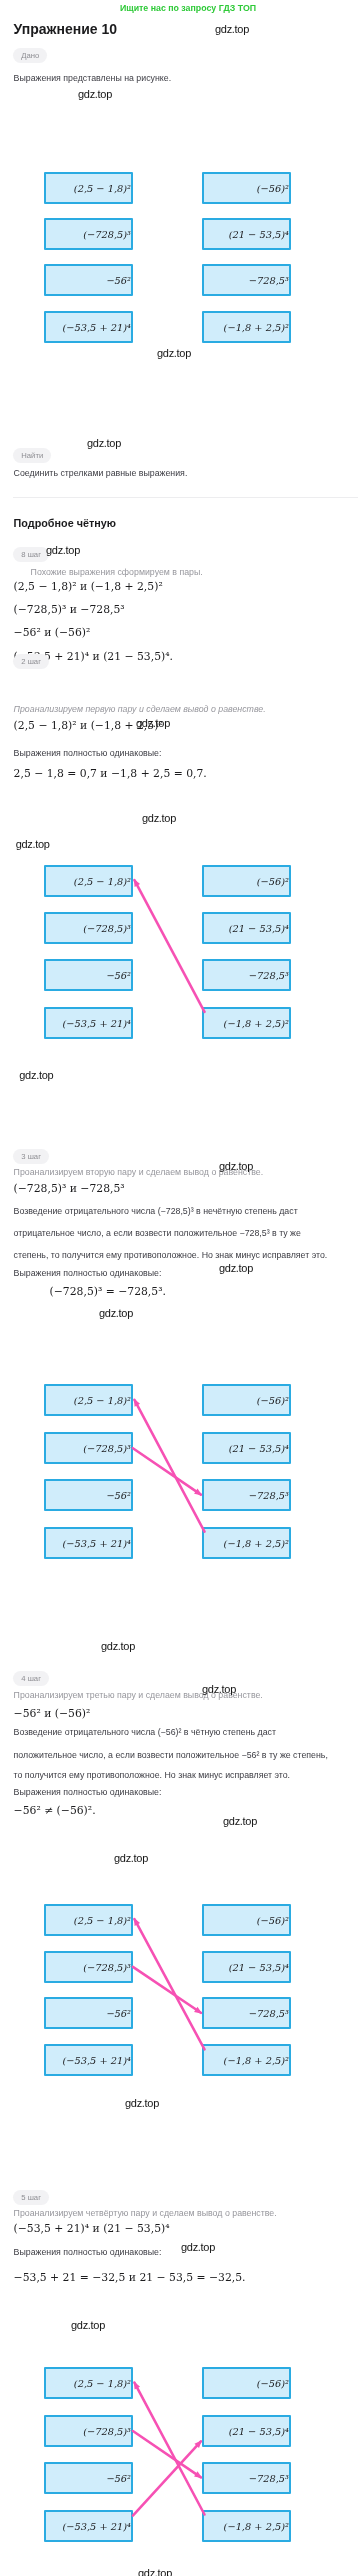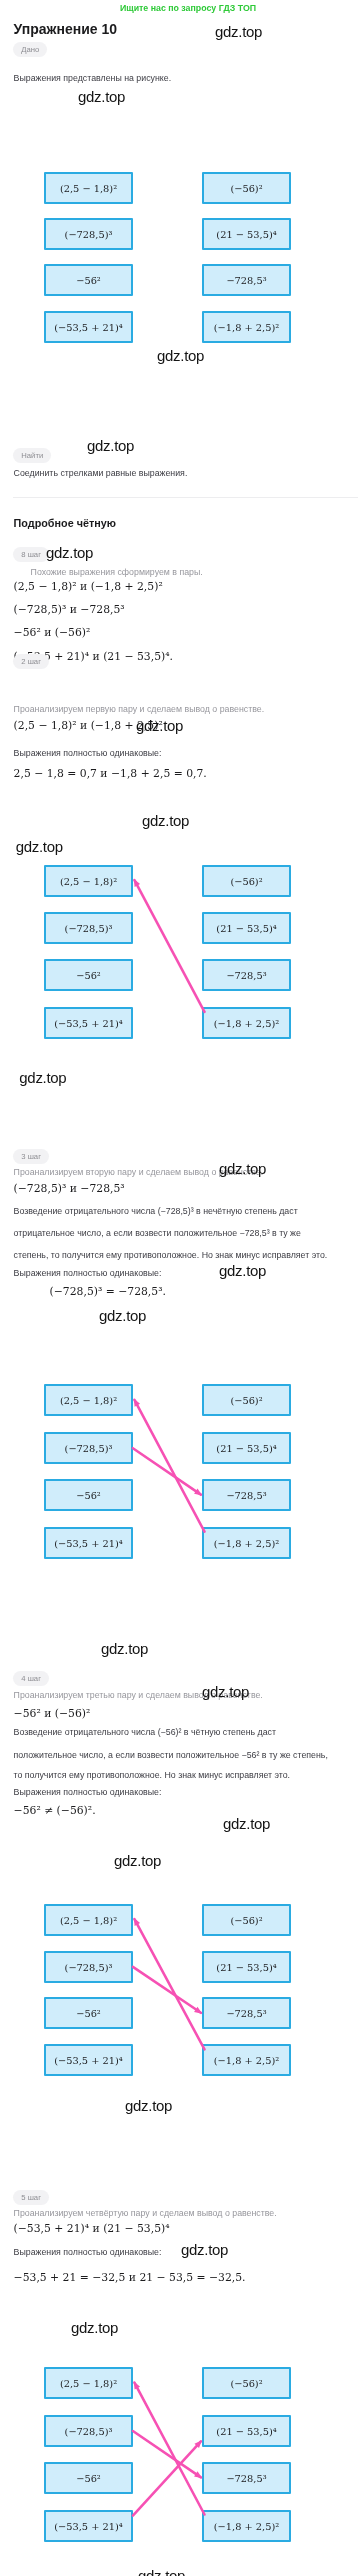--- a/index.html
+++ b/index.html
@@ -7,53 +7,53 @@
         font-family:"Liberation Sans",sans-serif;color:#2f2f33;}
   .abs{position:absolute;margin-left:9px;}
   .promo{width:100%;text-align:center;font-size:8.8px;font-weight:700;color:#2dc937;z-index:2;}
   .title{font-size:14px;font-weight:700;color:#1b1b1d;z-index:2;}
   .h2{font-size:10.8px;font-weight:700;color:#1b1b1d;z-index:2;}
   .badge{display:inline-block;background:#f2f2f4;color:#8e8e93;font-size:7.7px;
          padding:3.6px 8.2px;border-radius:9.3px;line-height:1;z-index:2;}
   .body{font-size:8.8px;color:#3c3c43;z-index:2;}
   .gray{font-size:8.8px;color:#97979d;z-index:2;}
   .math{font-family:"DejaVu Serif",serif;font-size:10.8px;color:#1c1c1e;z-index:2;white-space:nowrap;}
-  .wm{font-size:15px;font-weight:500;color:#141414;letter-spacing:-0.3px;white-space:nowrap;z-index:4;}
+  .wm{font-size:11px;font-weight:500;color:#141414;letter-spacing:-0.3px;white-space:nowrap;z-index:4;}
   .divider{height:1px;background:#ededef;z-index:2;}
   .expr-box{position:absolute;background:#d0edfb;border:2.1px solid #2aabe2;border-radius:1px;
-            display:flex;align-items:center;justify-content:center;box-sizing:border-box;z-index:5;}
+            display:flex;align-items:center;justify-content:flex-end;box-sizing:border-box;z-index:5;font-style:italic;}
   .expr-box span{font-family:"DejaVu Serif",serif;color:#1c1c1e;white-space:nowrap;}
   #arrows{position:absolute;left:0;top:0;z-index:6;pointer-events:none;}
 </style>
 </head>
 <body>
 
 <div id="page">
 
   <div class="abs promo" style="top:3.1px;left:0;">Ищите нас по запросу ГДЗ ТОП</div>
   <div class="abs title" style="top:20.6px;left:4.6px;">Упражнение 10</div>
 
-  <div class="abs badge" style="top:42px;left:4.1px;">Дано</div>
+  <div class="abs badge" style="top:48px;left:4.1px;">Дано</div>
   <div class="abs body" style="top:73px;left:4.6px;">Выражения представлены на рисунке.</div>
 
   <div class="abs badge" style="top:448px;left:4.1px;">Найти</div>
   <div class="abs body" style="top:468px;left:4.6px;">Соединить стрелками равные выражения.</div>
   <div class="abs divider" style="top:497px;left:4.1px;width:350px;"></div>
 
   <div class="abs h2" style="top:517px;left:4.6px;">Подробное чётную</div>
 
   <div class="abs badge" style="top:547px;left:4.1px;">8 шаг</div>
   <div class="abs gray" style="top:567px;left:4.6px;padding-left:17px;">Похожие выражения сформируем в пары.</div>
   <div class="abs math" style="top:580px;left:4.6px;">(2,5 − 1,8)² и (−1,8 + 2,5)²</div>
   <div class="abs math" style="top:603px;left:4.6px;">(−728,5)³ и −728,5³</div>
   <div class="abs math" style="top:626px;left:4.6px;">−56² и (−56)²</div>
   <div class="abs math" style="top:650px;left:4.6px;">(−53,5 + 21)⁴ и (21 − 53,5)⁴.</div>
 
   <div class="abs badge" style="top:654px;left:4.1px;">2 шаг</div>
-  <div class="abs gray" style="top:704px;left:4.6px;">Проанализируем первую пару и сделаем вывод о равенстве.</div>
+  <div class="abs gray" style="top:704px;left:4.6px;font-style:italic;">Проанализируем первую пару и сделаем вывод о равенстве.</div>
   <div class="abs math" style="top:719px;left:4.6px;">(2,5 − 1,8)² и (−1,8 + 2,5)²</div>
   <div class="abs body" style="top:748px;left:4.6px;">Выражения полностью одинаковые:</div>
   <div class="abs math" style="top:767px;left:4.6px;">2,5 − 1,8 = 0,7 и −1,8 + 2,5 = 0,7.</div>
 
   <div class="abs badge" style="top:1149px;left:4.1px;">3 шаг</div>
   <div class="abs gray" style="top:1167px;left:4.6px;">Проанализируем вторую пару и сделаем вывод о равенстве.</div>
   <div class="abs math" style="top:1182px;left:4.6px;">(−728,5)³ и −728,5³</div>
   <div class="abs body" style="top:1206px;left:4.6px;">Возведение отрицательного числа (−728,5)³ в нечётную степень даст</div>
   <div class="abs body" style="top:1228px;left:4.6px;">отрицательное число, а если возвести положительное −728,5³ в ту же</div>
   <div class="abs body" style="top:1250px;left:4.6px;">степень, то получится ему противоположное. Но знак минус исправляет это.</div>

